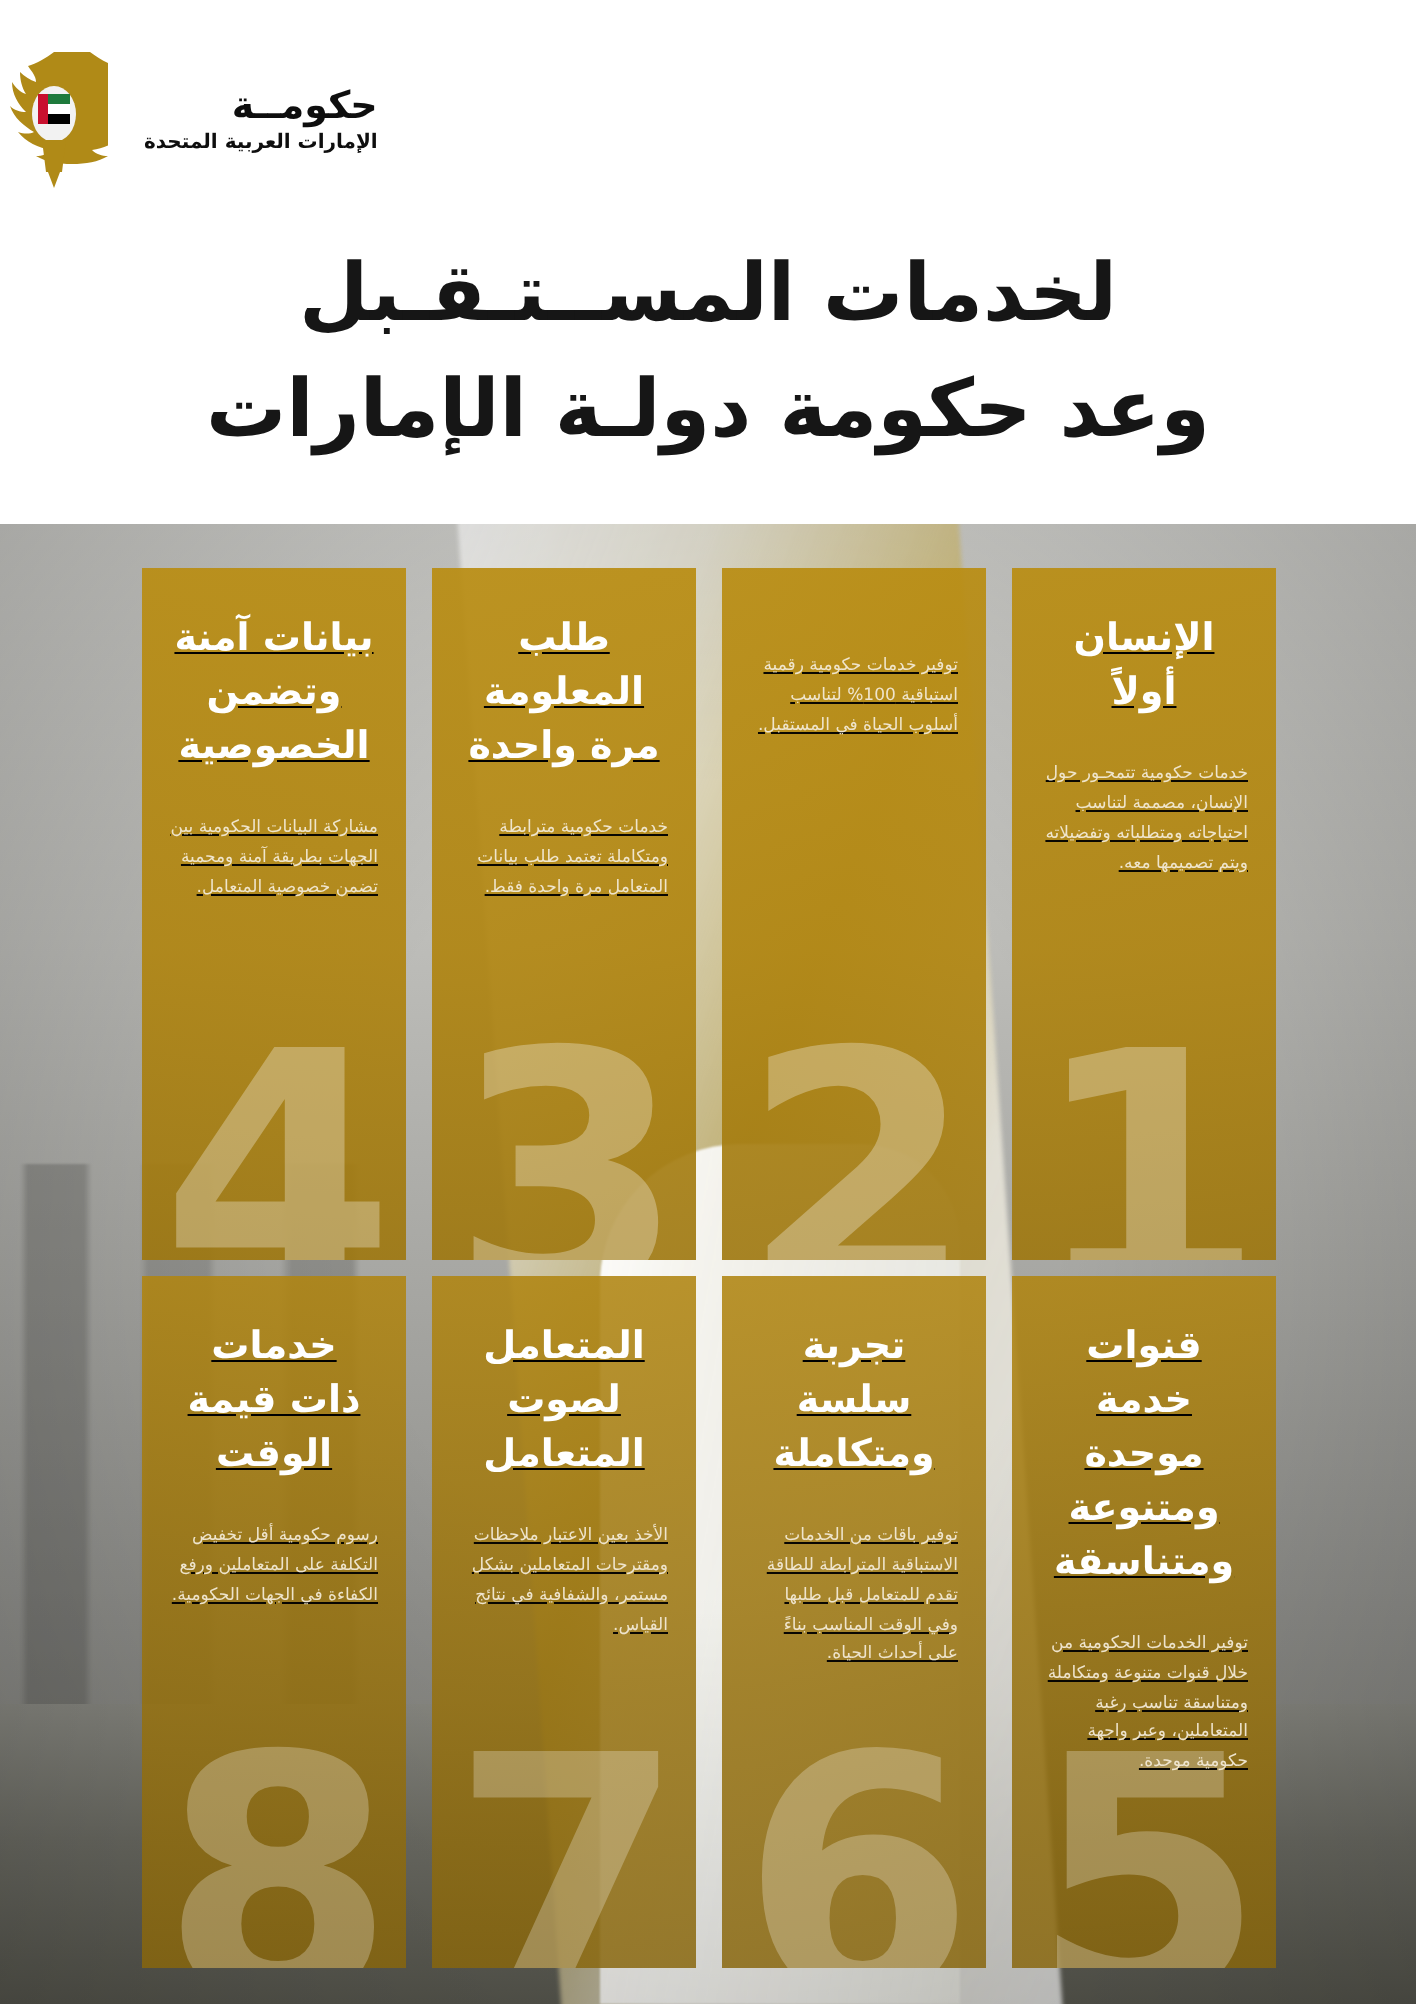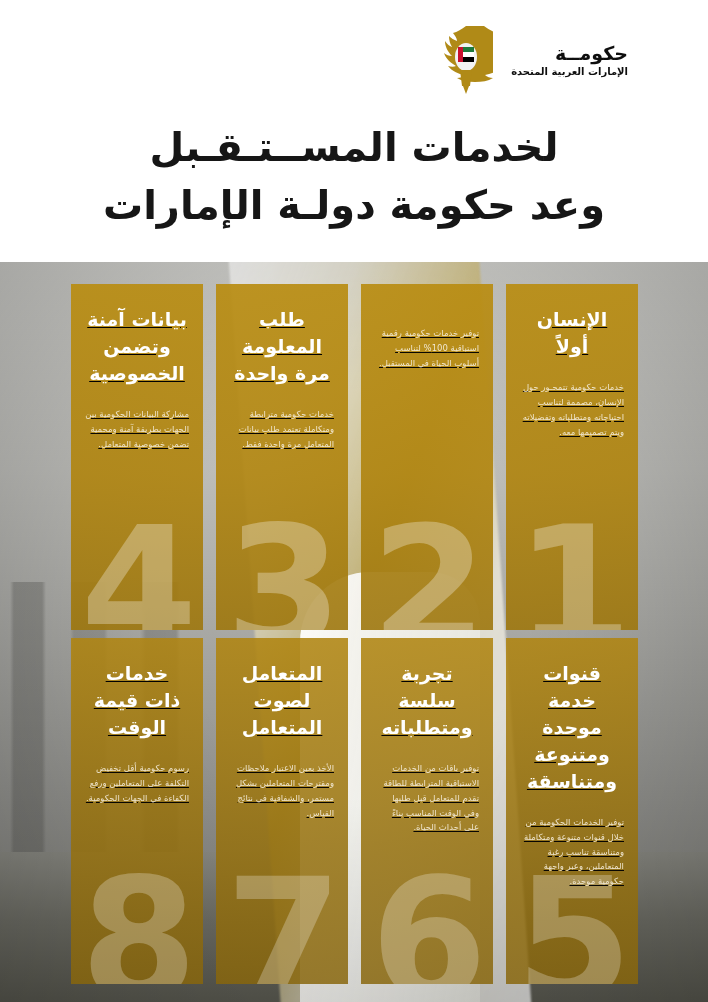--- a/index.html
+++ b/index.html
@@ -32,21 +32,21 @@
     background: #ffffff;
   }
 
   .emblem-block {
     position: absolute;
     top: 24px;
     left: 0;
     width: 628px;
     display: flex;
     flex-direction: row-reverse;
-    justify-content: flex-end;
+    justify-content: flex-start;
     align-items: center;
     gap: 18px;
   }
 
   .emblem-text {
     text-align: right;
     line-height: 1.25;
     color: #0e0e0e;
   }
   .emblem-text .line1 {
@@ -314,21 +314,21 @@
         <div>ومتنوعة</div>
         <div>ومتناسقة</div>
       </div>
       <div class="card-body">توفير الخدمات الحكومية من خلال قنوات متنوعة ومتكاملة ومتناسقة تناسب رغبة المتعاملين، وعبر واجهة حكومية موحدة.</div>
       <div class="card-num">5</div>
     </div>
 
     <div class="card dim row2">
       <div class="card-heading">
         <div>تجربة سلسة</div>
-        <div>ومتطلباته</div>
+        <div>ومتكاملة</div>
       </div>
       <div class="card-body">توفير باقات من الخدمات الاستباقية المترابطة للطاقة تقدم للمتعامل قبل طلبها وفي الوقت المناسب بناءً على أحداث الحياة.</div>
       <div class="card-num">6</div>
     </div>
 
     <div class="card dim row2">
       <div class="card-heading">
         <div>المتعامل</div>
         <div>لصوت</div>
         <div>المتعامل</div>

